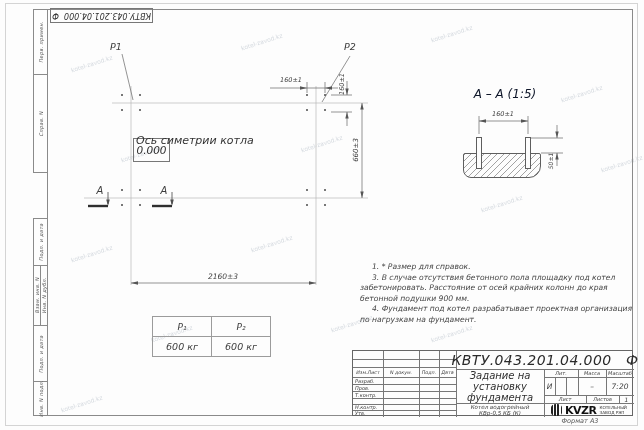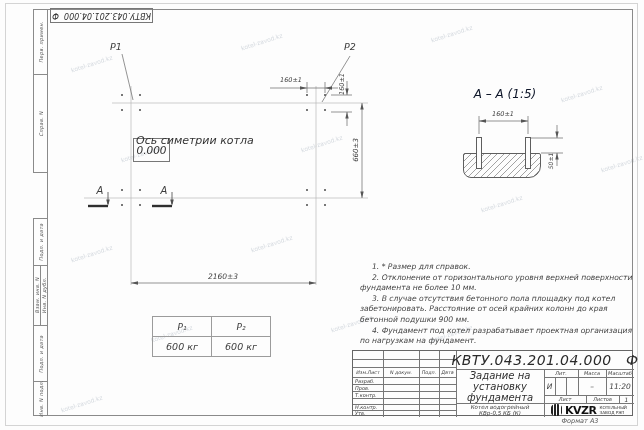--- a/index.html
+++ b/index.html
@@ -174,21 +174,20 @@
 
   <div class="abs" style="left:152px;top:316px;">
     <div class="cell thin" style="left:0;top:0;width:60px;height:21px;font-size:9px;">P₁</div>
     <div class="cell thin" style="left:59px;top:0;width:60px;height:21px;font-size:9px;">P₂</div>
     <div class="cell thin" style="left:0;top:20px;width:60px;height:21px;font-size:9.5px;">600 кг</div>
     <div class="cell thin" style="left:59px;top:20px;width:60px;height:21px;font-size:9.5px;">600 кг</div>
   </div>
 
   <div class="abs notes" style="left:360px;top:262px;width:276px;">
     <p>1. * Размер для справок.</p>
-    <p>2. Отклонение от горизонтального уровня верхней поверхности фундамента не более 10 мм.</p>
     <p>3. В случае отсутствия бетонного пола площадку под котел забетонировать. Расстояние от осей крайних колонн до края бетонной подушки 900 мм.</p>
     <p>4. Фундамент под котел разрабатывает проектная организация по нагрузкам на фундамент.</p>
   </div>
 
   <div class="abs" style="left:352px;top:350px;width:281px;height:66px;border:1px solid #666;box-sizing:border-box;">
 
     <div class="tb-line" style="left:103px;top:0;width:1px;height:66px;"></div>
     <div class="tb-line" style="left:30px;top:0;width:1px;height:66px;"></div>
     <div class="tb-line" style="left:66px;top:0;width:1px;height:66px;"></div>
     <div class="tb-line" style="left:86px;top:0;width:1px;height:66px;"></div>
@@ -237,21 +236,21 @@
     <div class="cell" style="left:103px;top:52px;width:88px;height:14px;flex-direction:column;font-size:5.6px;line-height:6.5px;color:#444;">
       <div>Котел водогрейный</div>
       <div>КВр-0,5 КБ  (К)</div>
     </div>
 
     <div class="cell" style="left:191px;top:18px;width:34px;height:8px;font-size:5px;">Лит.</div>
     <div class="cell" style="left:225px;top:18px;width:28px;height:8px;font-size:5px;">Масса</div>
     <div class="cell" style="left:253px;top:18px;width:28px;height:8px;font-size:5px;">Масштаб</div>
     <div class="cell" style="left:191px;top:26px;width:11px;height:18px;font-size:7.5px;">И</div>
     <div class="cell" style="left:225px;top:26px;width:28px;height:18px;font-size:7.5px;">–</div>
-    <div class="cell" style="left:253px;top:26px;width:28px;height:18px;font-size:7.5px;">11:20</div>
+    <div class="cell" style="left:253px;top:26px;width:28px;height:18px;font-size:7.5px;">7:20</div>
 
     <div class="cell" style="left:191px;top:44px;width:42px;height:8px;font-size:5px;">Лист</div>
     <div class="cell" style="left:233px;top:44px;width:33px;height:8px;font-size:5px;">Листов</div>
     <div class="cell" style="left:266px;top:44px;width:15px;height:8px;font-size:6px;">1</div>
 
     <div class="abs" style="left:191px;top:52px;width:90px;height:14px;display:flex;align-items:center;justify-content:center;gap:3px;">
       <div class="coil"></div>
       <div style="font-weight:900;font-size:11px;letter-spacing:-0.5px;color:#111;">KVZR</div>
       <div style="display:flex;flex-direction:column;font-size:4.2px;line-height:5px;color:#333;">
         <span>КОТЕЛЬНЫЙ</span>

